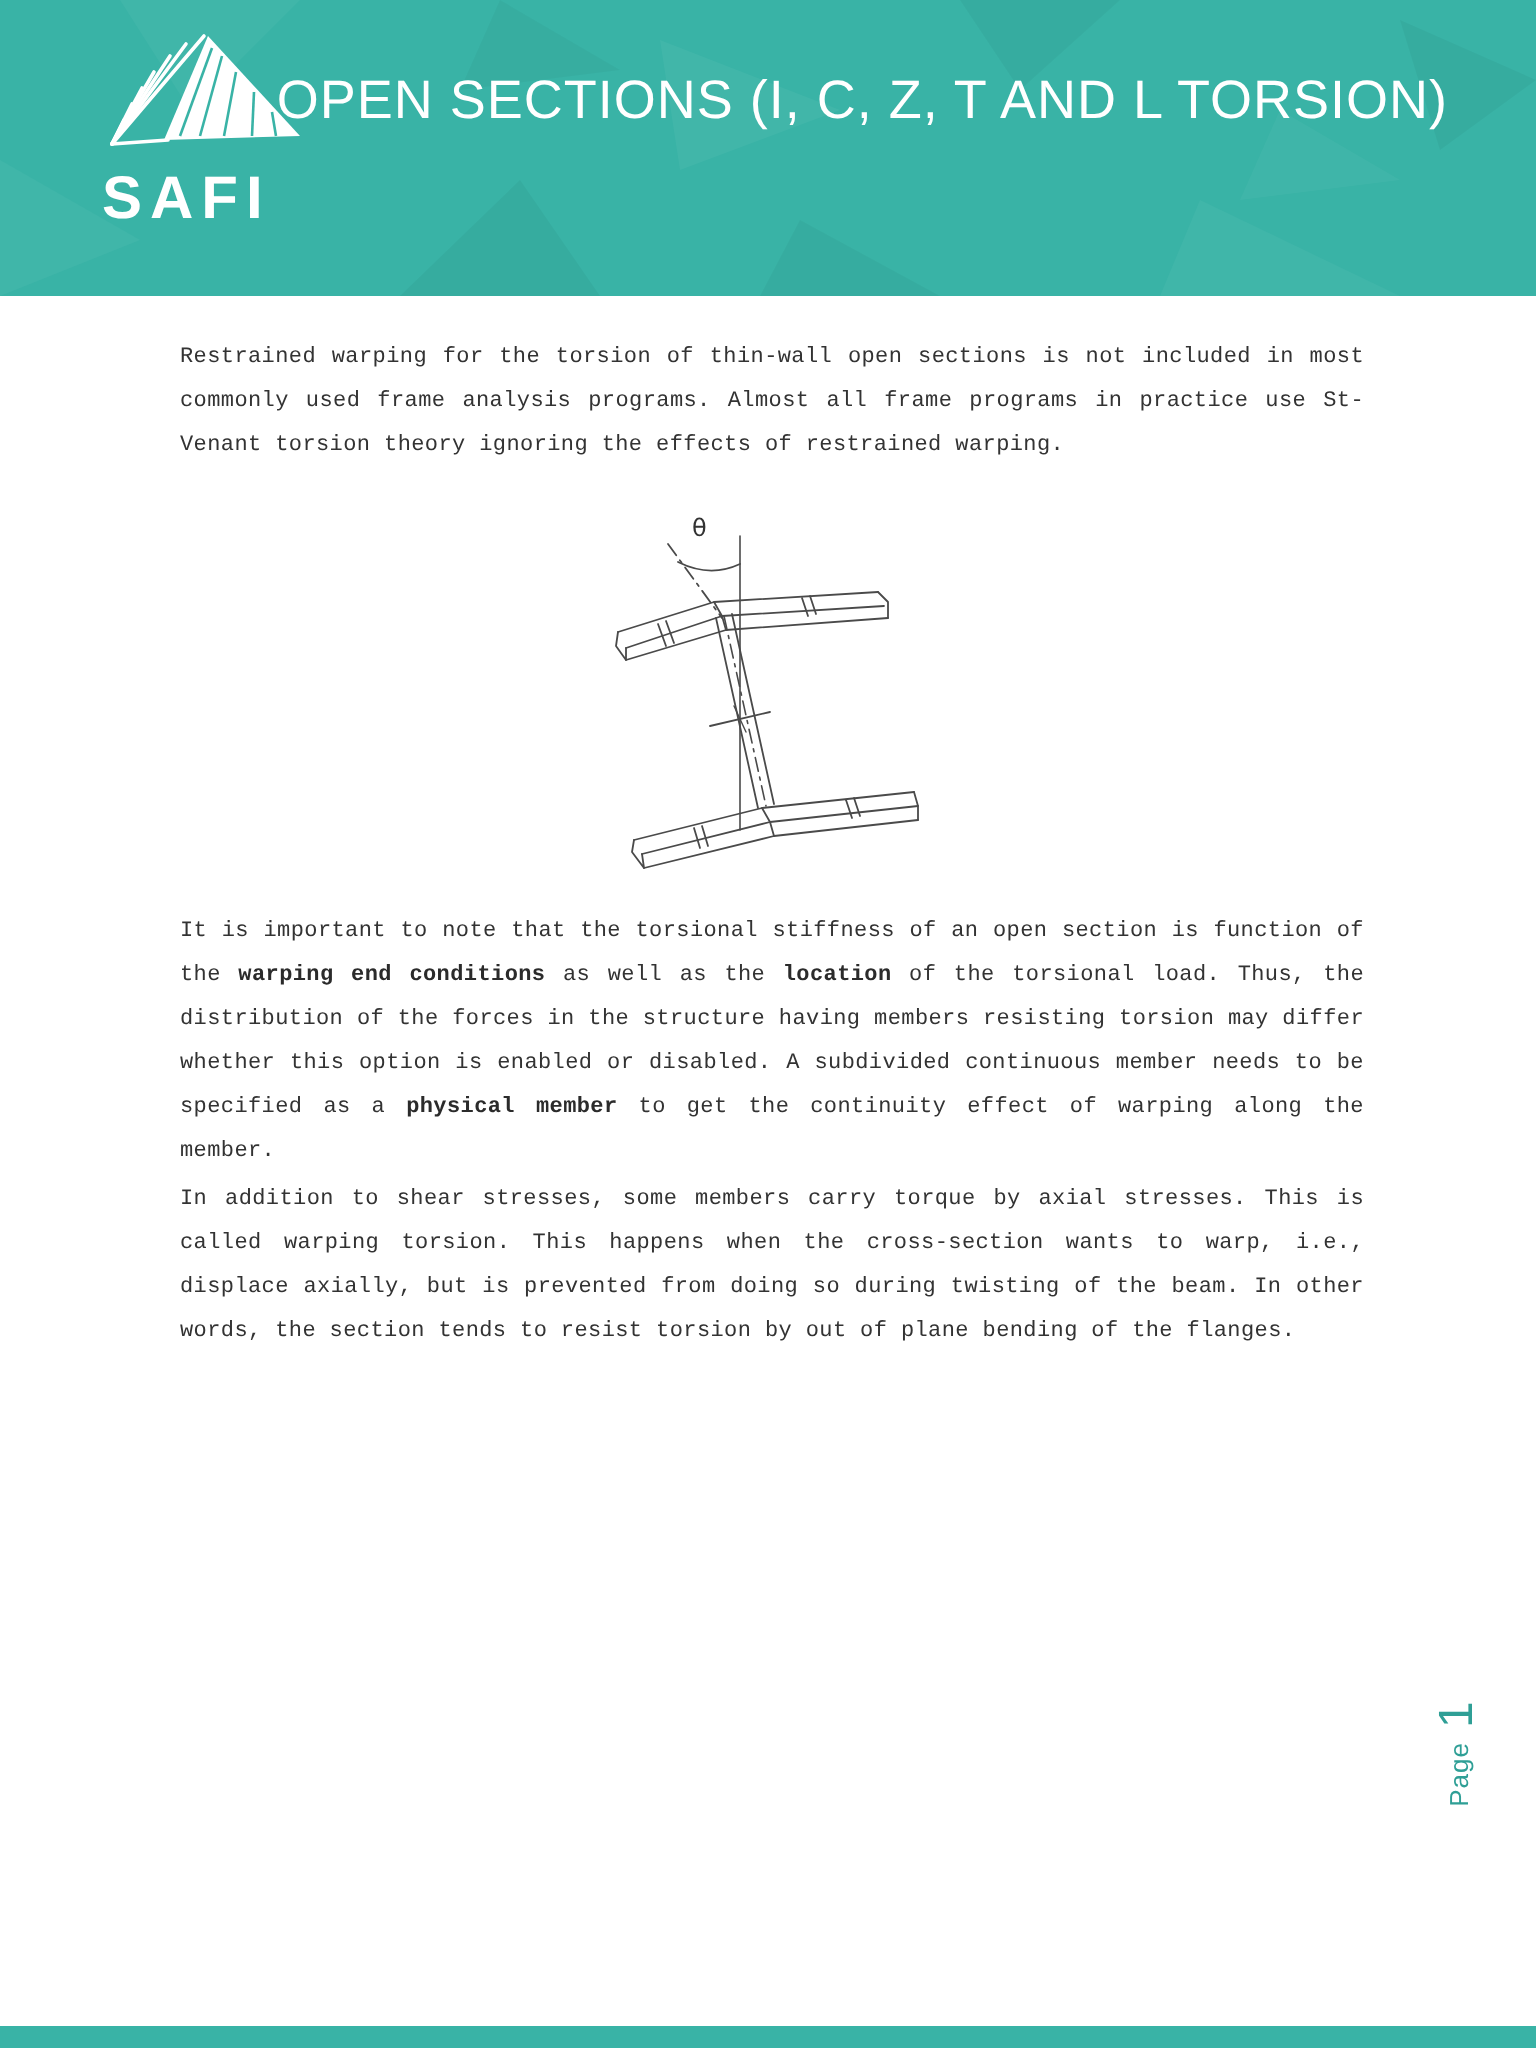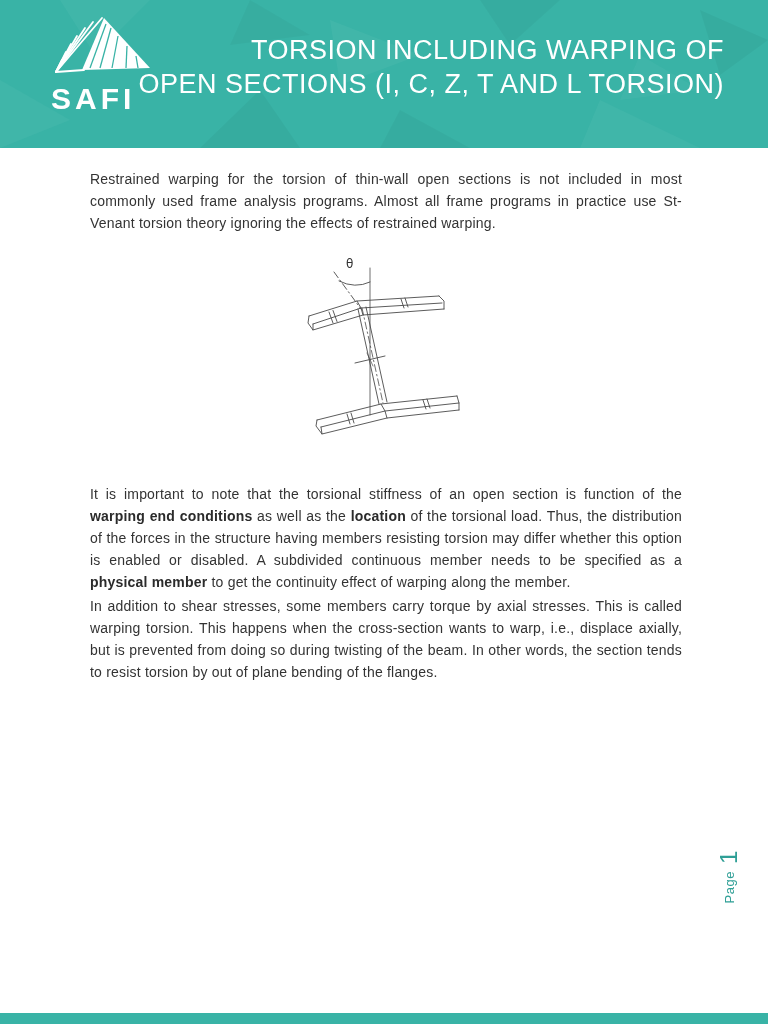--- a/index.html
+++ b/index.html
@@ -17,26 +17,26 @@
   .header-pattern { position:absolute; left:0; top:0; }
   .logo { position:absolute; left:48px; top:12px; width:122px; height:112px; }
   .title-block {
     position:absolute; top:33px; right:44px; text-align:right;
     color:#ffffff; font-size:27px; line-height:34px; letter-spacing:0.5px;
     font-weight:normal; white-space:nowrap;
   }
   
   .content { position:absolute; left:90px; top:148px; width:592px; }
   .para {
-    font-size:14px; line-height:22px; color:#333333;
-    text-align:justify; letter-spacing:0.2px;
+    font-size:11px; line-height:22px; color:#333333;
+    text-align:justify; letter-spacing:0.2px;font-family:Liberation Mono, monospace;
   }
   .para b { font-weight:bold; color:#2b2b2b; }
   .p1 { margin-top:20px; }
-  .p2 { margin-top:43px; }
+  .p2 { margin-top:15px; }
   .p3 { margin-top:2px; }
   
   .figure-wrap { margin:18px auto 0 auto; width:162px; height:188px; }
   .figure-wrap svg { display:block; }
   
   .pagenum {
     position:absolute; left:694px; top:862px; width:70px; height:30px;
     display:flex; align-items:center; justify-content:center;
     transform:rotate(-90deg); color:#2f9f96; white-space:nowrap;
   }
@@ -88,21 +88,20 @@
           <line x1="52" y1="56" x2="63" y2="16"></line>
           <line x1="64" y1="56" x2="70" y2="24"></line>
           <line x1="78" y1="56" x2="79" y2="34"></line>
           <line x1="90" y1="56" x2="88" y2="44"></line>
         </g>
         <text x="3" y="97" font-size="30" font-weight="bold" fill="#ffffff" letter-spacing="4" font-family="Liberation Sans, sans-serif">SAFI</text>
       </svg>
     </div>
 
     <div class="title-block">
-      <div>TORSION INCLUDING WARPING OF</div>
       <div>OPEN SECTIONS (I, C, Z, T AND L TORSION)</div>
     </div>
   </div>
 
   <div class="content">
 
     <p class="para p1">Restrained warping for the torsion of thin-wall open sections is not included in most commonly used frame analysis programs. Almost all frame programs in practice use St-Venant torsion theory ignoring the effects of restrained warping.</p>
 
     <div class="figure-wrap">
       <svg width="162" height="188" viewBox="0 0 162 188" fill="none" stroke="#4a4a4a" stroke-width="0.9" stroke-linecap="round" stroke-linejoin="round">

